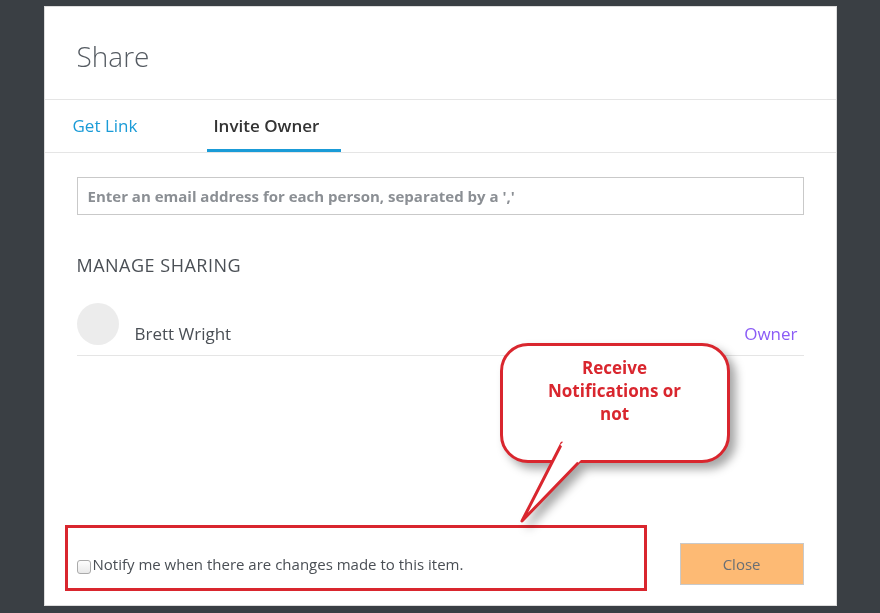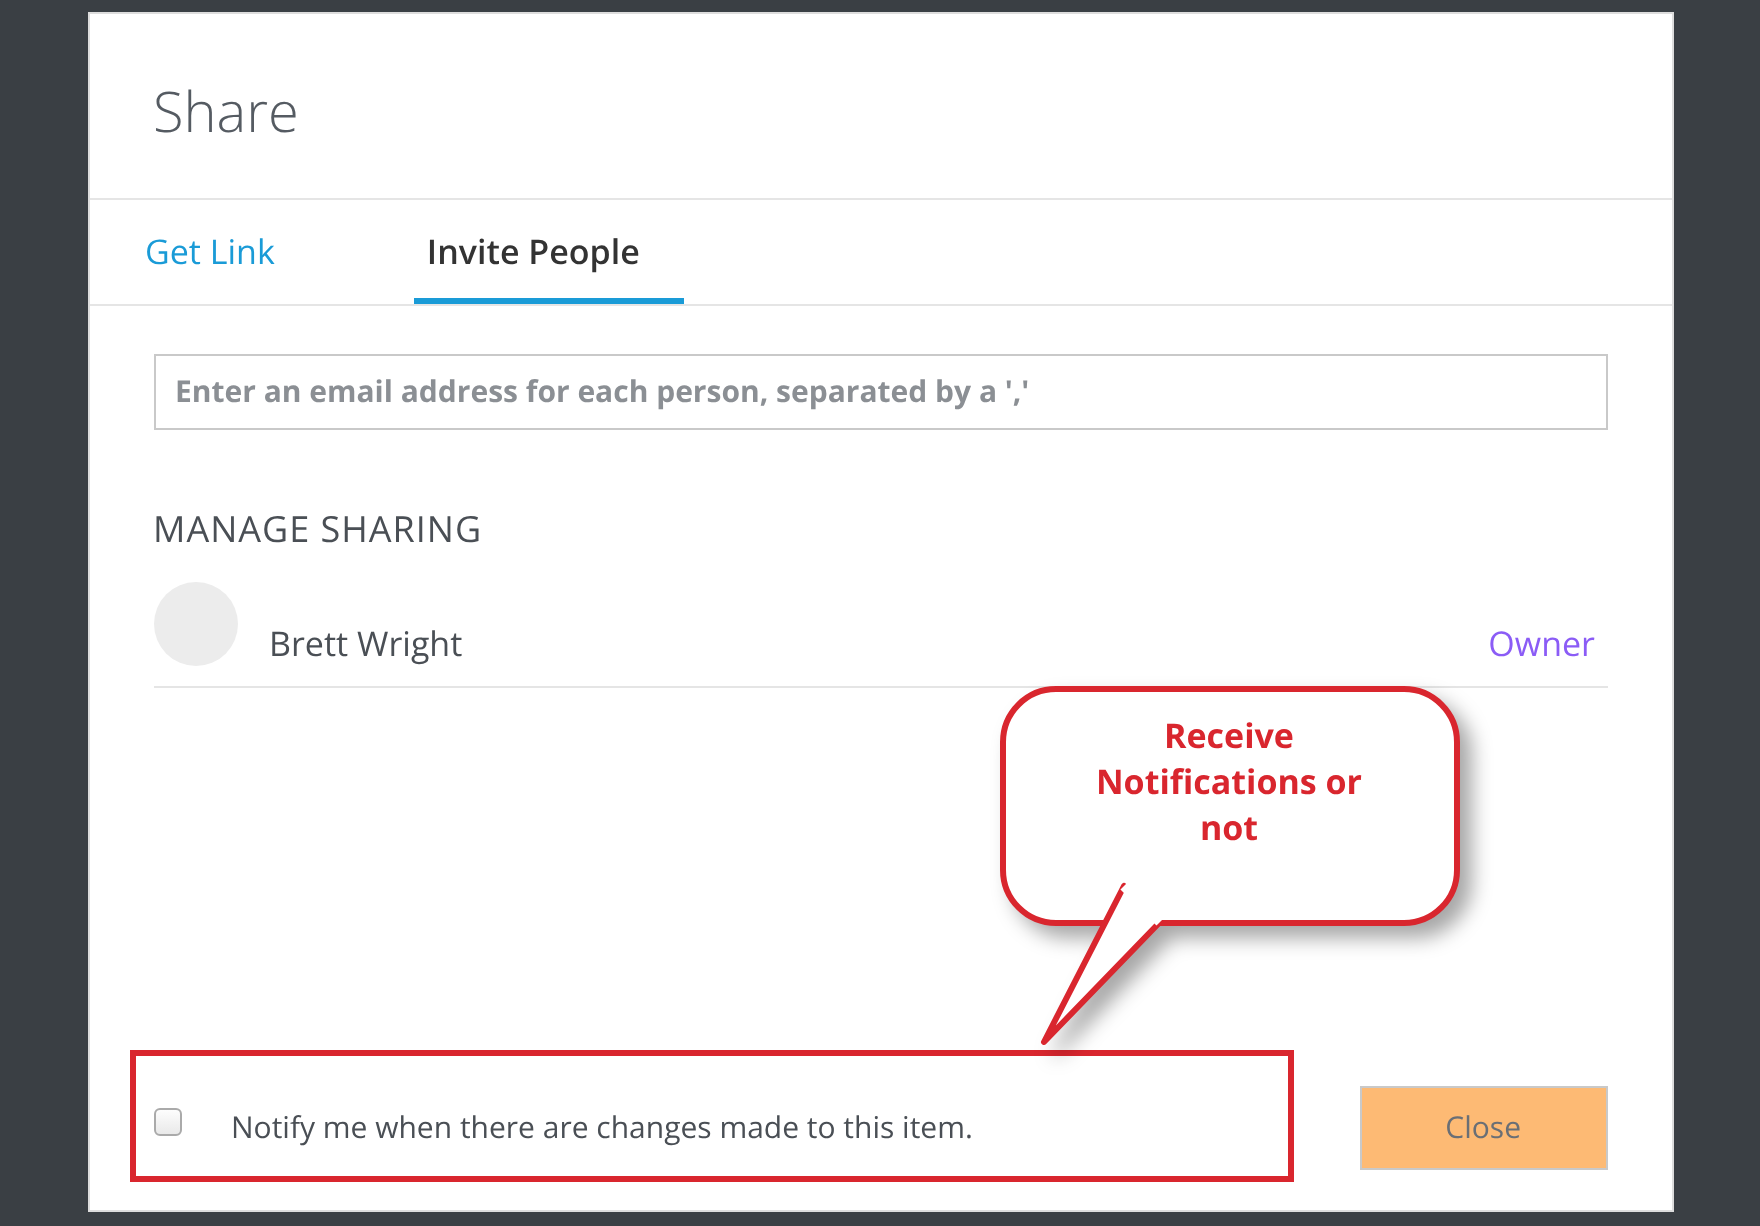--- a/index.html
+++ b/index.html
@@ -71,21 +71,21 @@
     }
     .email-input::placeholder {
       color: #8b8f94;
     }
     .section-heading {
       font-size: 18px;
       font-weight: 400;
       letter-spacing: 0.5px;
       color: #4a4f55;
       margin-top: 38px;
-      margin-bottom: 6px;
+      margin-bottom: 18px;
     }
     .member-row {
       display: flex;
       align-items: flex-end;
       border-bottom: 1px solid #e5e5e5;
       padding: 8px 0 10px 0;
     }
     .avatar {
       width: 42px;
       height: 42px;
@@ -108,22 +108,22 @@
       position: absolute;
       bottom: 20px;
       left: 32px;
       right: 32px;
       display: flex;
       align-items: center;
       justify-content: space-between;
     }
     .notify-wrap {
       display: flex;
-      align-items: flex-start;
-      gap: 25px;
+      align-items: flex-end;
+      gap: 2px;
     }
     .notify-checkbox {
       width: 14px;
       height: 14px;
       border: 1px solid #aaa;
       border-radius: 3px;
       background: linear-gradient(#fdfdfd, #e9e9e9);
       cursor: pointer;
     }
     .notify-label {
@@ -195,21 +195,21 @@
 <body>
 
 <div class="modal">
 
   <div class="modal-header">
     <div class="modal-title">Share</div>
   </div>
 
   <div class="tabbar">
     <div class="tab inactive">Get Link</div>
-    <div class="tab active">Invite People</div>
+    <div class="tab active">Invite Owner</div>
   </div>
 
   <div class="content">
     <input type="text" class="email-input" placeholder="Enter an email address for each person, separated by a ','" style="">
 
     <div class="section-heading">MANAGE SHARING</div>
 
     <div class="member-row">
       <div class="avatar"></div>
       <div class="member-name">Brett Wright</div>

